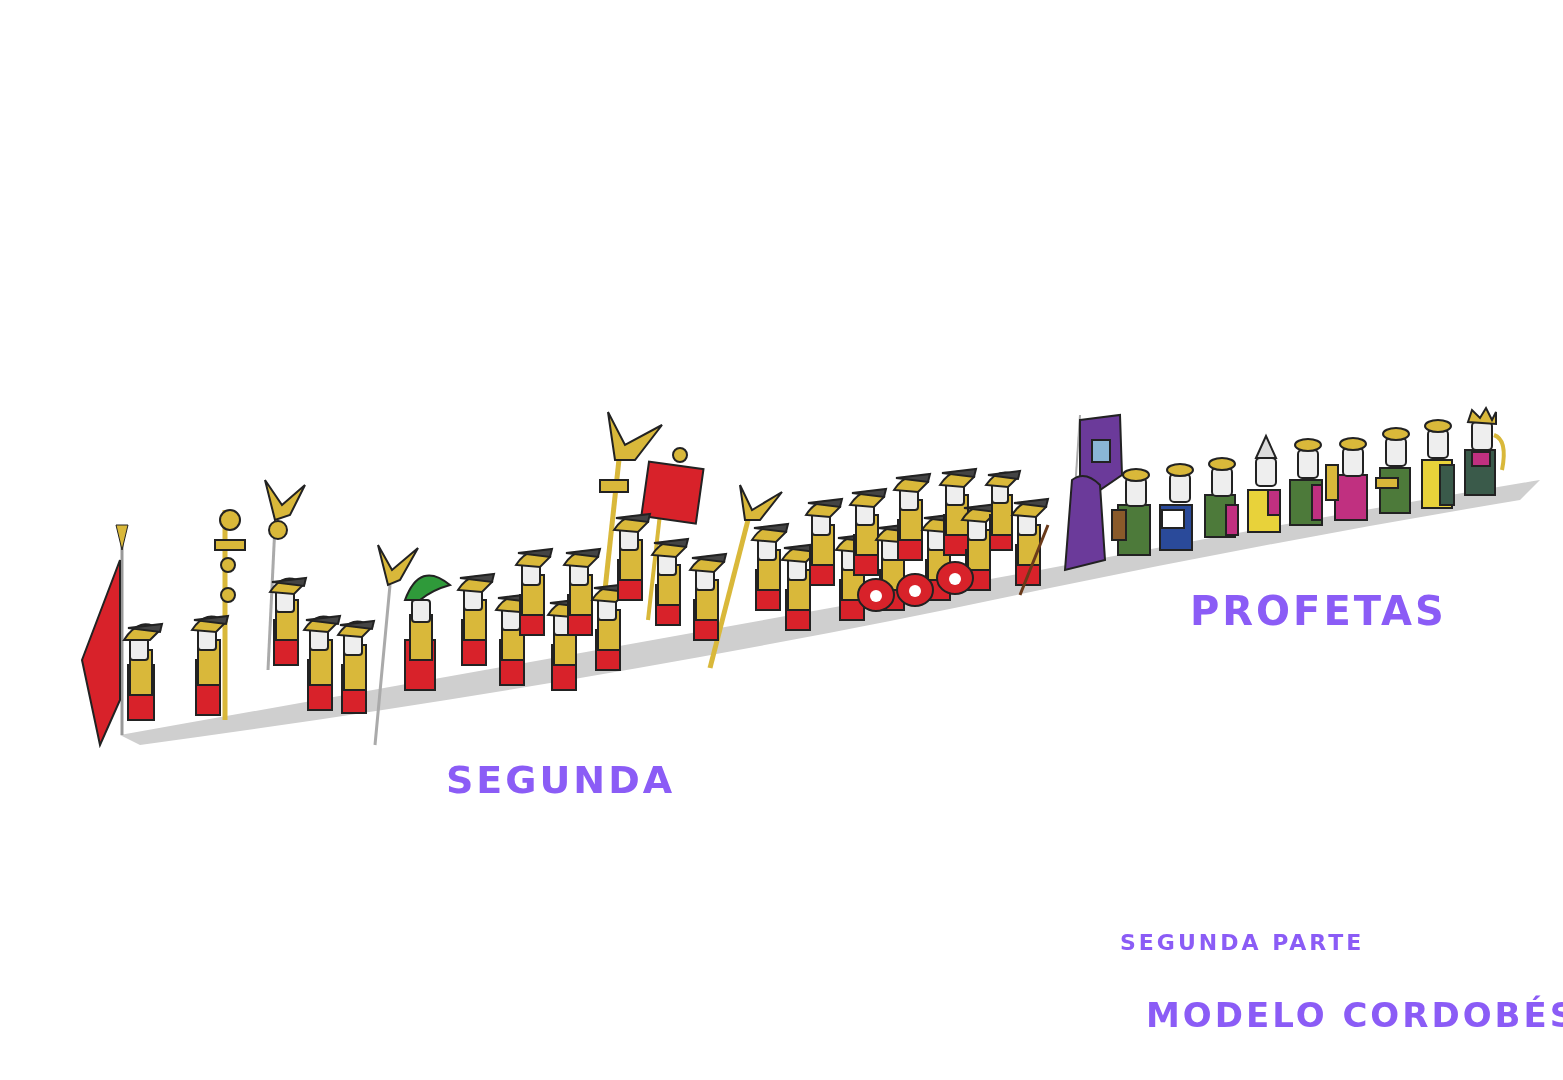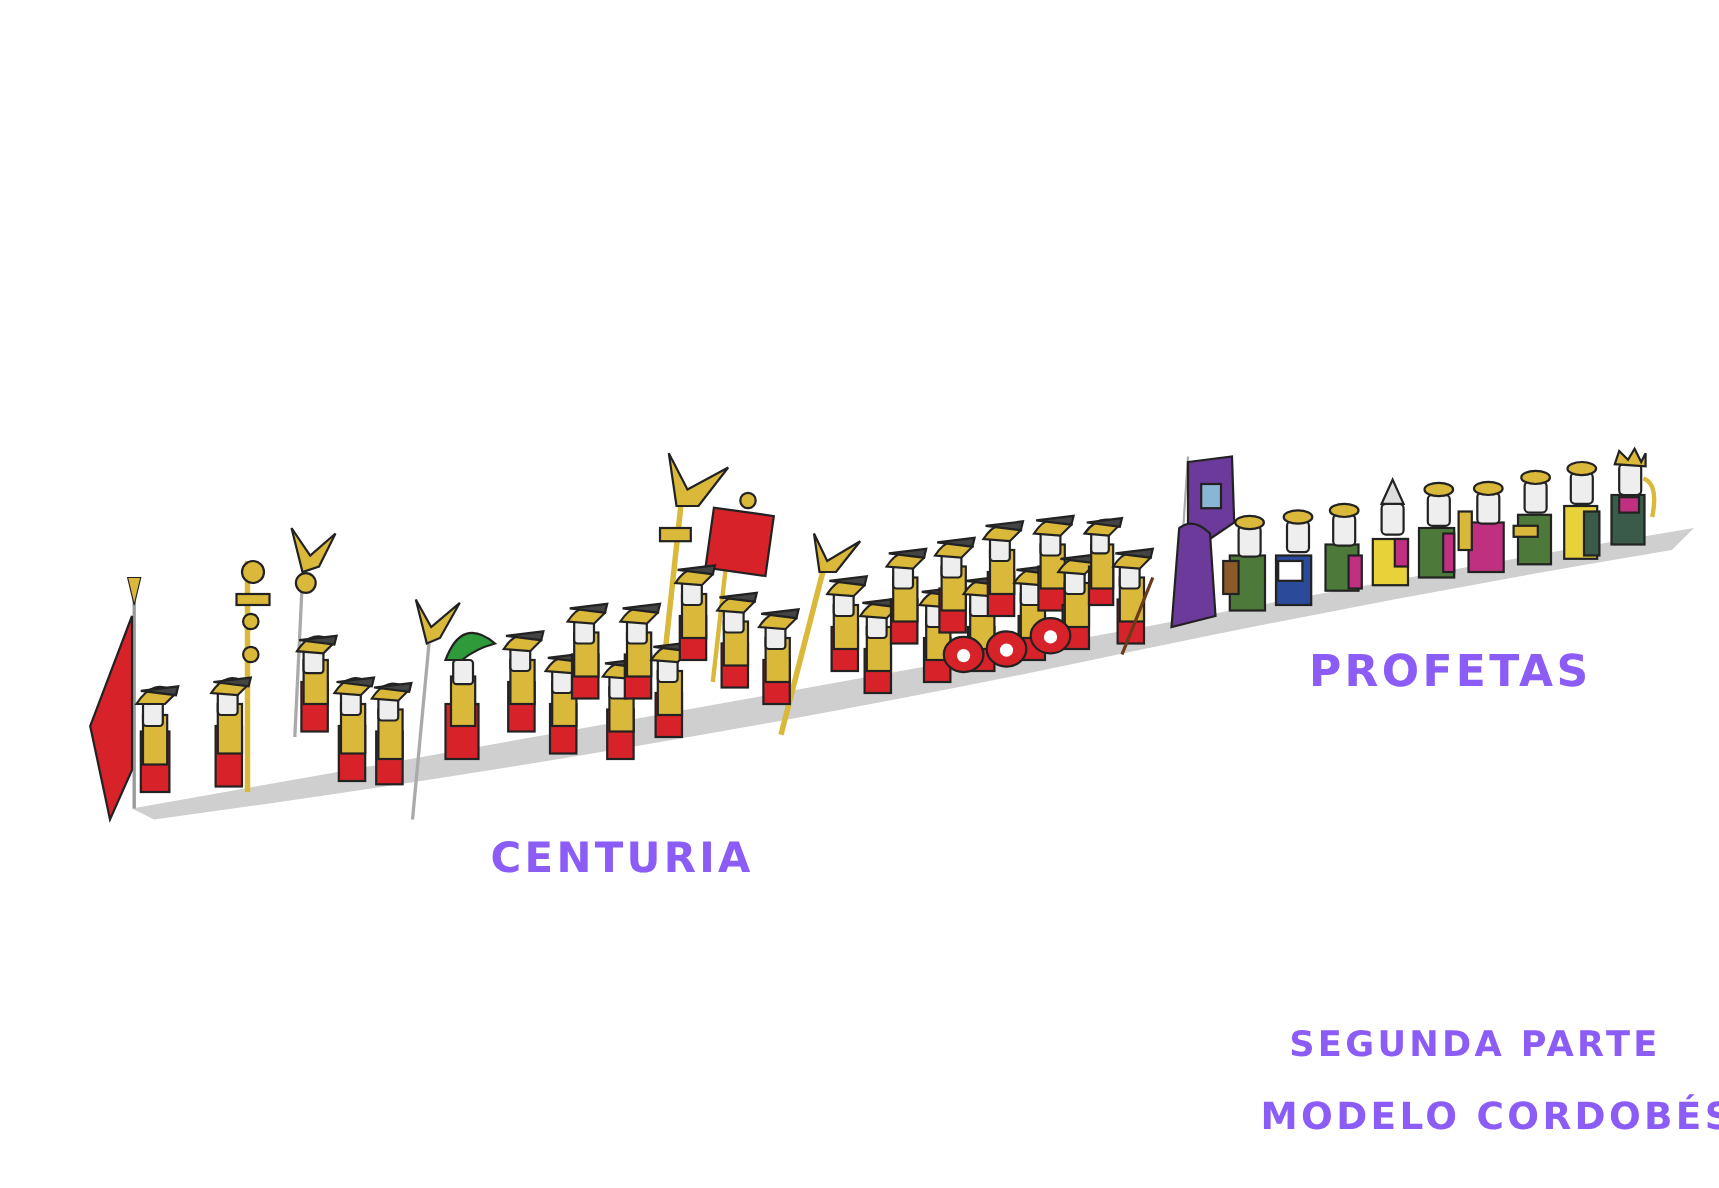--- a/index.html
+++ b/index.html
@@ -1,20 +1,20 @@
 <!DOCTYPE html>
 <html><head>
 <meta charset="utf-8">
 <style>
   html,body{margin:0;padding:0;background:#ffffff;}
   body{width:1563px;height:1080px;position:relative;overflow:hidden;font-family:"DejaVu Sans",sans-serif;}
   .label{position:absolute;color:#8b5cf6;font-family:"DejaVu Sans",sans-serif;font-weight:bold;letter-spacing:3px;white-space:nowrap;}
   #lbl-centuria{left:446px;top:758px;font-size:38px;}
   #lbl-profetas{left:1190px;top:588px;font-size:40px;}
-  #lbl-part{left:1172px;top:930px;font-size:32px;}
+  #lbl-part{left:1120px;top:930px;font-size:22px;}
   #lbl-model{left:1146px;top:995px;font-size:34px;}
   svg{position:absolute;left:0;top:0;}
 </style>
 </head>
 <body>
 
 <svg width="1563" height="1080" viewBox="0 0 1563 1080">
 
   <path d="M120 735 Q600 650 1040 570 Q1300 520 1540 480 L1520 500 Q1280 540 1040 590 Q620 680 140 745 Z" fill="#cfcfcf"></path>
 
@@ -315,16 +315,16 @@
     <g>
         <rect x="1465" y="450" width="30" height="45" fill="#3a5a4a"></rect>
         <rect x="1472" y="422" width="20" height="28" rx="4" fill="#eee"></rect>
         <path d="M1468 422 L1472 410 L1480 418 L1486 408 L1492 420 L1496 412 L1496 424 Z" fill="#d9b83a"></path>
         <rect x="1472" y="452" width="18" height="14" fill="#c03080"></rect>
         <path d="M1494 435 Q1508 440 1502 470" fill="none" stroke="#d9b83a" stroke-width="4"></path>
       </g>
   </g>
 </svg>
 
-<div class="label" id="lbl-centuria">CENTURIA</div>
+<div class="label" id="lbl-centuria">SEGUNDA</div>
 <div class="label" id="lbl-profetas">PROFETAS</div>
 <div class="label" id="lbl-part">SEGUNDA PARTE</div>
 <div class="label" id="lbl-model">MODELO CORDOBÉS</div>
 
 </body></html>

